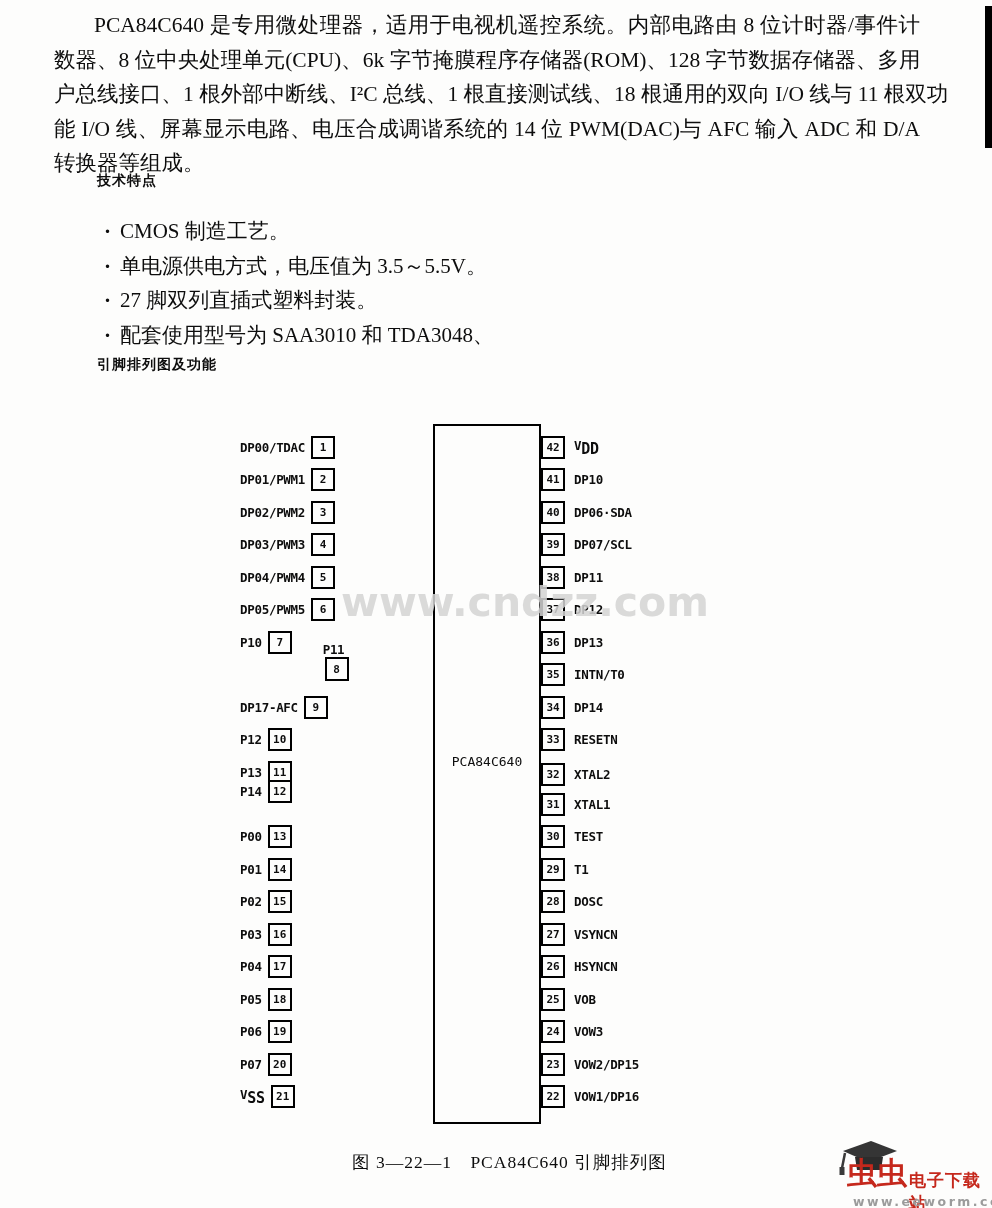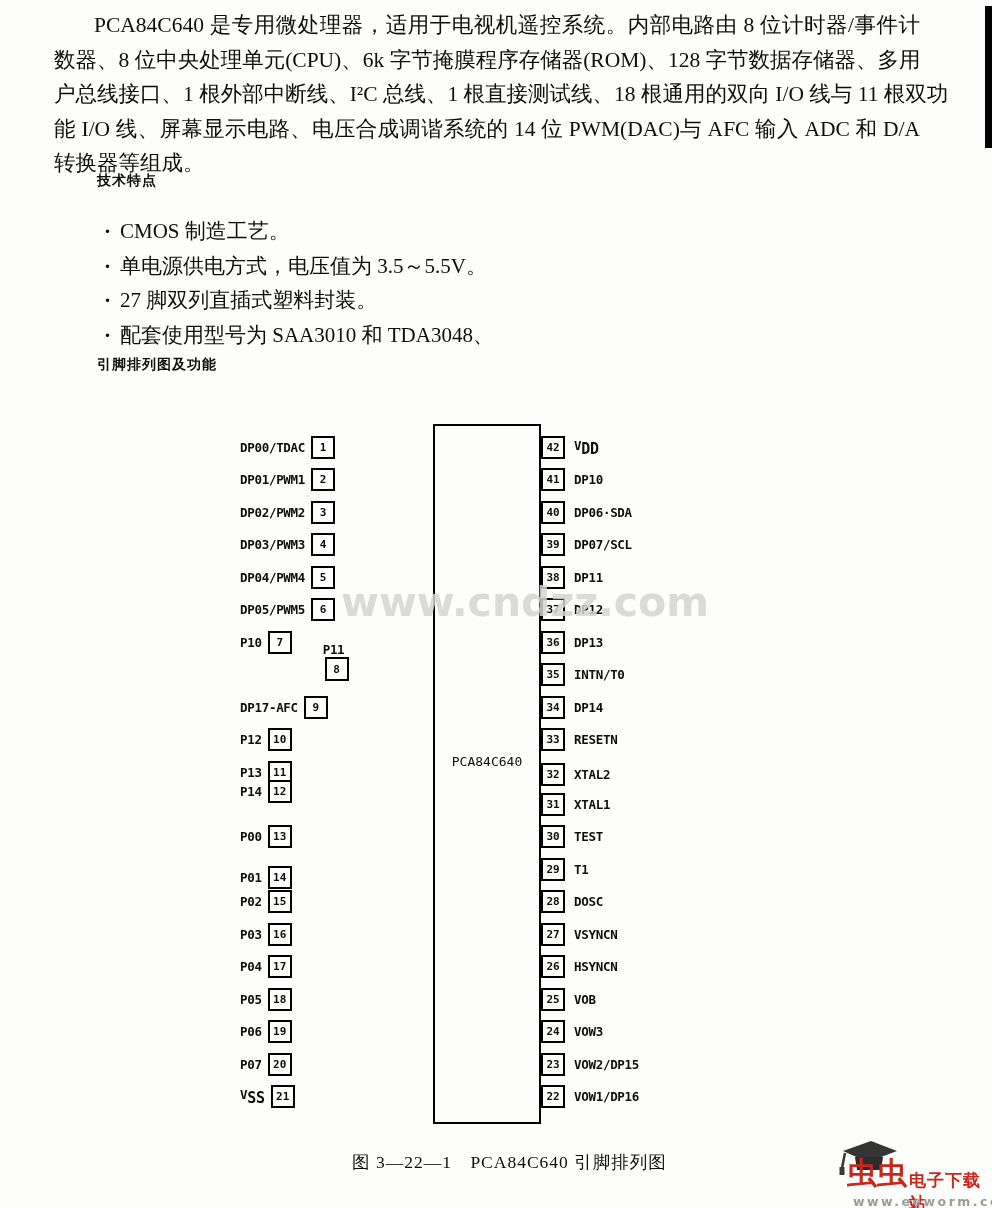--- a/index.html
+++ b/index.html
@@ -155,21 +155,21 @@
           <span class="pin-box">
             <span class="pin-num">12</span>
           </span>
         </div>
         <div class="pin-row left" style="top: 825.4px;">
           <span class="pin-label">P00</span>
           <span class="pin-box">
             <span class="pin-num">13</span>
           </span>
         </div>
-        <div class="pin-row left" style="top: 857.85px; margin-top: 8px;">
+        <div class="pin-row left" style="top: 857.85px;">
           <span class="pin-label">P01</span>
           <span class="pin-box">
             <span class="pin-num">14</span>
           </span>
         </div>
         <div class="pin-row left" style="top: 890.3px;">
           <span class="pin-label">P02</span>
           <span class="pin-box">
             <span class="pin-num">15</span>
           </span>

